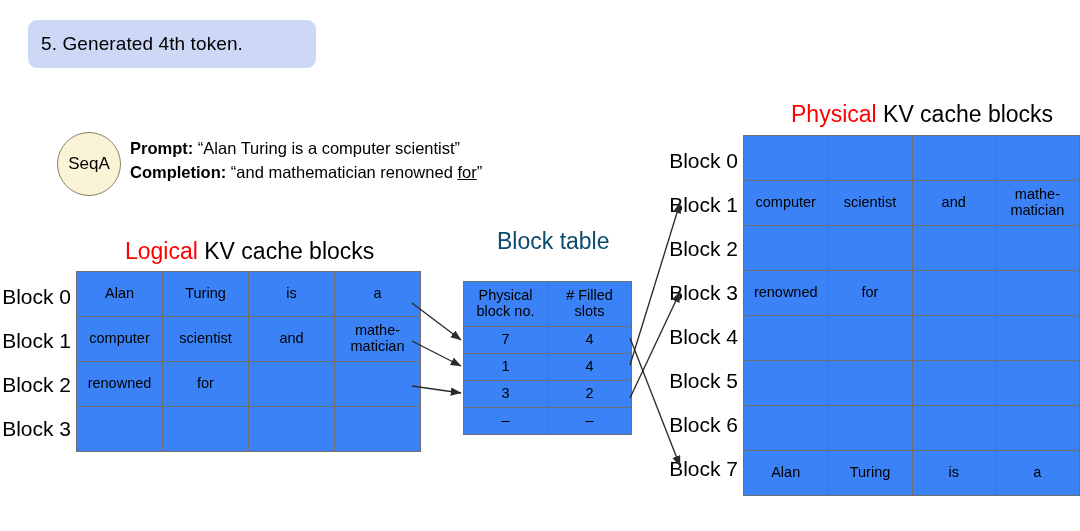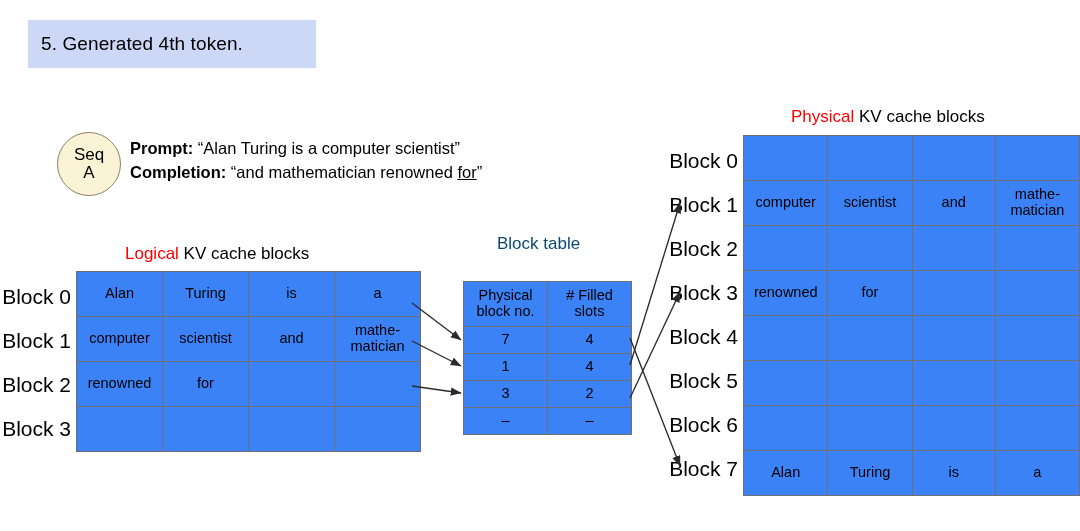--- a/index.html
+++ b/index.html
@@ -13,57 +13,56 @@
     font-family: "Liberation Sans", sans-serif;
     color: #000;
   }
   .abs { position: absolute; }
 
   
   #step-banner {
     left: 28px; top: 20px;
     width: 288px; height: 48px;
     background: #ccd8f5;
-    display: flex; align-items: center;
+    display: flex; align-items: center; border-radius: 9px;
   }
   #step-banner .txt {
     font-size: 19px;
     padding-left: 13px;
     color: #000;
     letter-spacing: 0.1px;
   }
 
   
   #seq-badge {
     left: 57px; top: 132px;
     width: 62px; height: 62px;
     border-radius: 50%;
     background: #fbf3d5;
     border: 1.3px solid #8d8468;
-    display: flex; flex-direction: column;
+    display: flex; flex-direction: row;
     align-items: center; justify-content: center;
     line-height: 1.05;
     font-size: 17px;
   }
 
   
   #seq-text {
     left: 130px; top: 137px;
     font-size: 16.5px;
     line-height: 1.45;
     white-space: nowrap;
   }
   #seq-text .lbl { font-weight: bold; }
   #seq-text u { text-decoration: underline; }
 
   
   .caption {
-    font-size: 17px;
+    font-size: 23px;
     white-space: nowrap;
-    margin-top: 6px;
   }
   .caption .red { color: #ff0000; }
   #logical-caption { left: 125px; top: 238px; }
   #blocktable-caption { left: 497px; top: 228px; color:#0c4a6e; }
   #physical-caption { left: 791px; top: 101px; }
 
   
   table.grid {
     border-collapse: collapse;
     table-layout: fixed;

